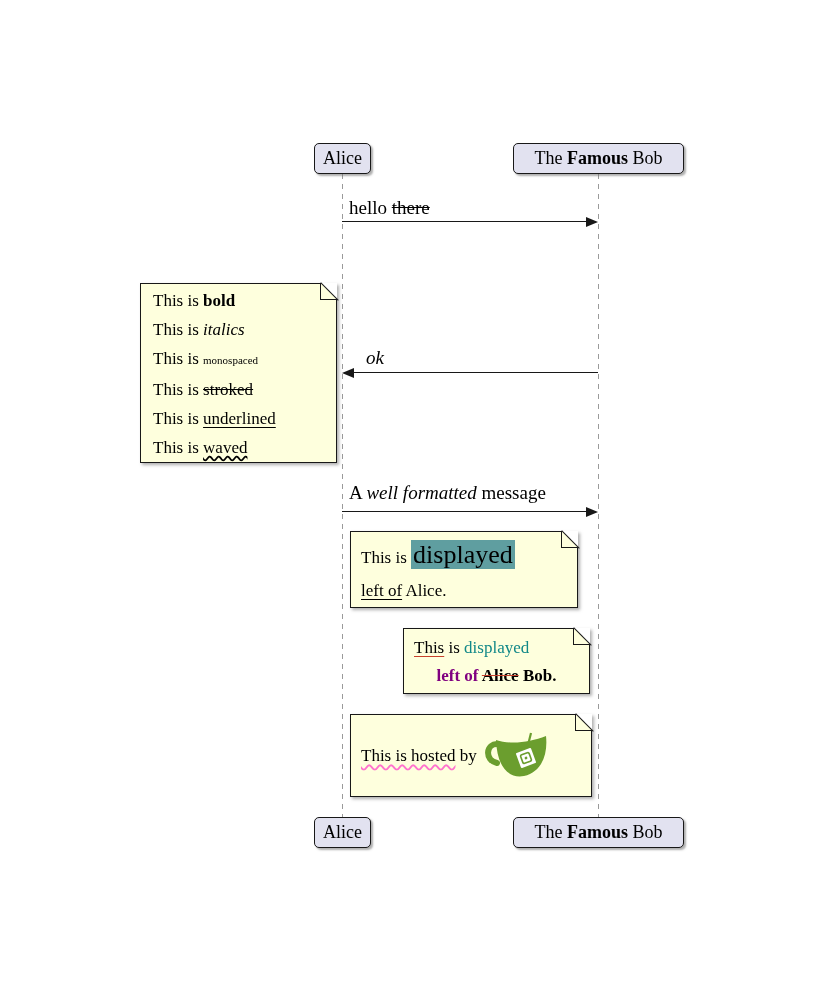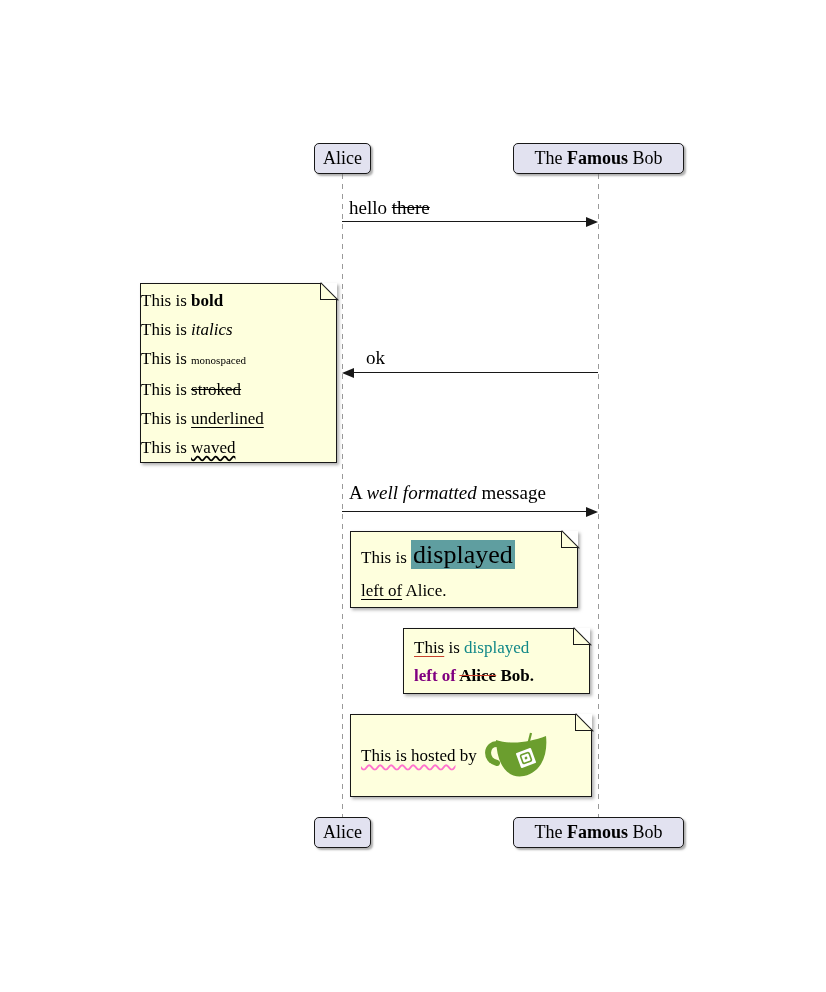--- a/index.html
+++ b/index.html
@@ -70,31 +70,31 @@
   <div class="participant" style="left:513px;top:143px;width:171px;">
     <span><span>The </span><span class="b">Famous</span><span> Bob</span></span>
   </div>
 
   <div class="msg-label" style="left:349px;top:197px;">
     <span>hello </span><span class="strike">there</span>
   </div>
   <div class="msg-line" style="left:342px;top:221px;width:248px;"></div>
   <div class="arrow-right" style="left:586px;top:216.5px;"></div>
 
-  <div class="note" style="left:140px;top:283px;width:197px;height:180px;padding:2px 0;">
+  <div class="note" style="left:140px;top:283px;width:197px;height:180px;padding:2px 12px;">
     <div class="fold"></div>
     <div class="creole-line"><span>This is </span><span class="b">bold</span></div>
     <div class="creole-line"><span>This is </span><span class="i">italics</span></div>
     <div class="creole-line"><span>This is </span><span class="mono">monospaced</span></div>
     <div class="creole-line"><span>This is </span><span class="strike">stroked</span></div>
     <div class="creole-line"><span>This is </span><span class="under">underlined</span></div>
     <div class="creole-line"><span>This is </span><span class="wave">waved</span></div>
   </div>
 
-  <div class="msg-label" style="left:366px;top:347px;">ok</div>
+  <div class="msg-label" style="left:366px;top:347px;font-style:italic;">ok</div>
   <div class="msg-line" style="left:350px;top:372px;width:248px;"></div>
   <div class="arrow-left" style="left:342px;top:367.5px;"></div>
 
   <div class="msg-label" style="left:349px;top:482px;">
     <span>A </span><span class="i">well formatted</span><span> message</span>
   </div>
   <div class="msg-line" style="left:342px;top:511px;width:248px;"></div>
   <div class="arrow-right" style="left:586px;top:506.5px;"></div>
 
   <div class="note" style="left:350px;top:531px;width:228px;height:77px;padding:4px 10px;">
@@ -105,21 +105,21 @@
     <div style="line-height:27px;white-space:nowrap;">
       <span class="under">left of</span><span> Alice.</span>
     </div>
   </div>
 
   <div class="note" style="left:403px;top:628px;width:187px;height:66px;padding:5px 10px;">
     <div class="fold"></div>
     <div style="line-height:28px;white-space:nowrap;">
       <span class="under-red">This</span><span> is </span><span class="teal">displayed</span>
     </div>
-    <div class="b" style="line-height:28px;white-space:nowrap;">
+    <div class="b" style="line-height:28px;white-space:nowrap;text-align:center;">
       <span class="purple">left of </span><span class="strike-red">Alice</span><span> Bob.</span>
     </div>
   </div>
 
   <div class="note" style="left:350px;top:714px;width:242px;height:83px;padding:0 10px;display:flex;align-items:center;">
     <div class="fold"></div>
     <div style="white-space:nowrap;">
       <span class="wave-pink">This is hosted</span><span> by</span>
     </div>
     <svg width="64" height="48" viewBox="0 0 64 48" style="margin-left:7px;">

